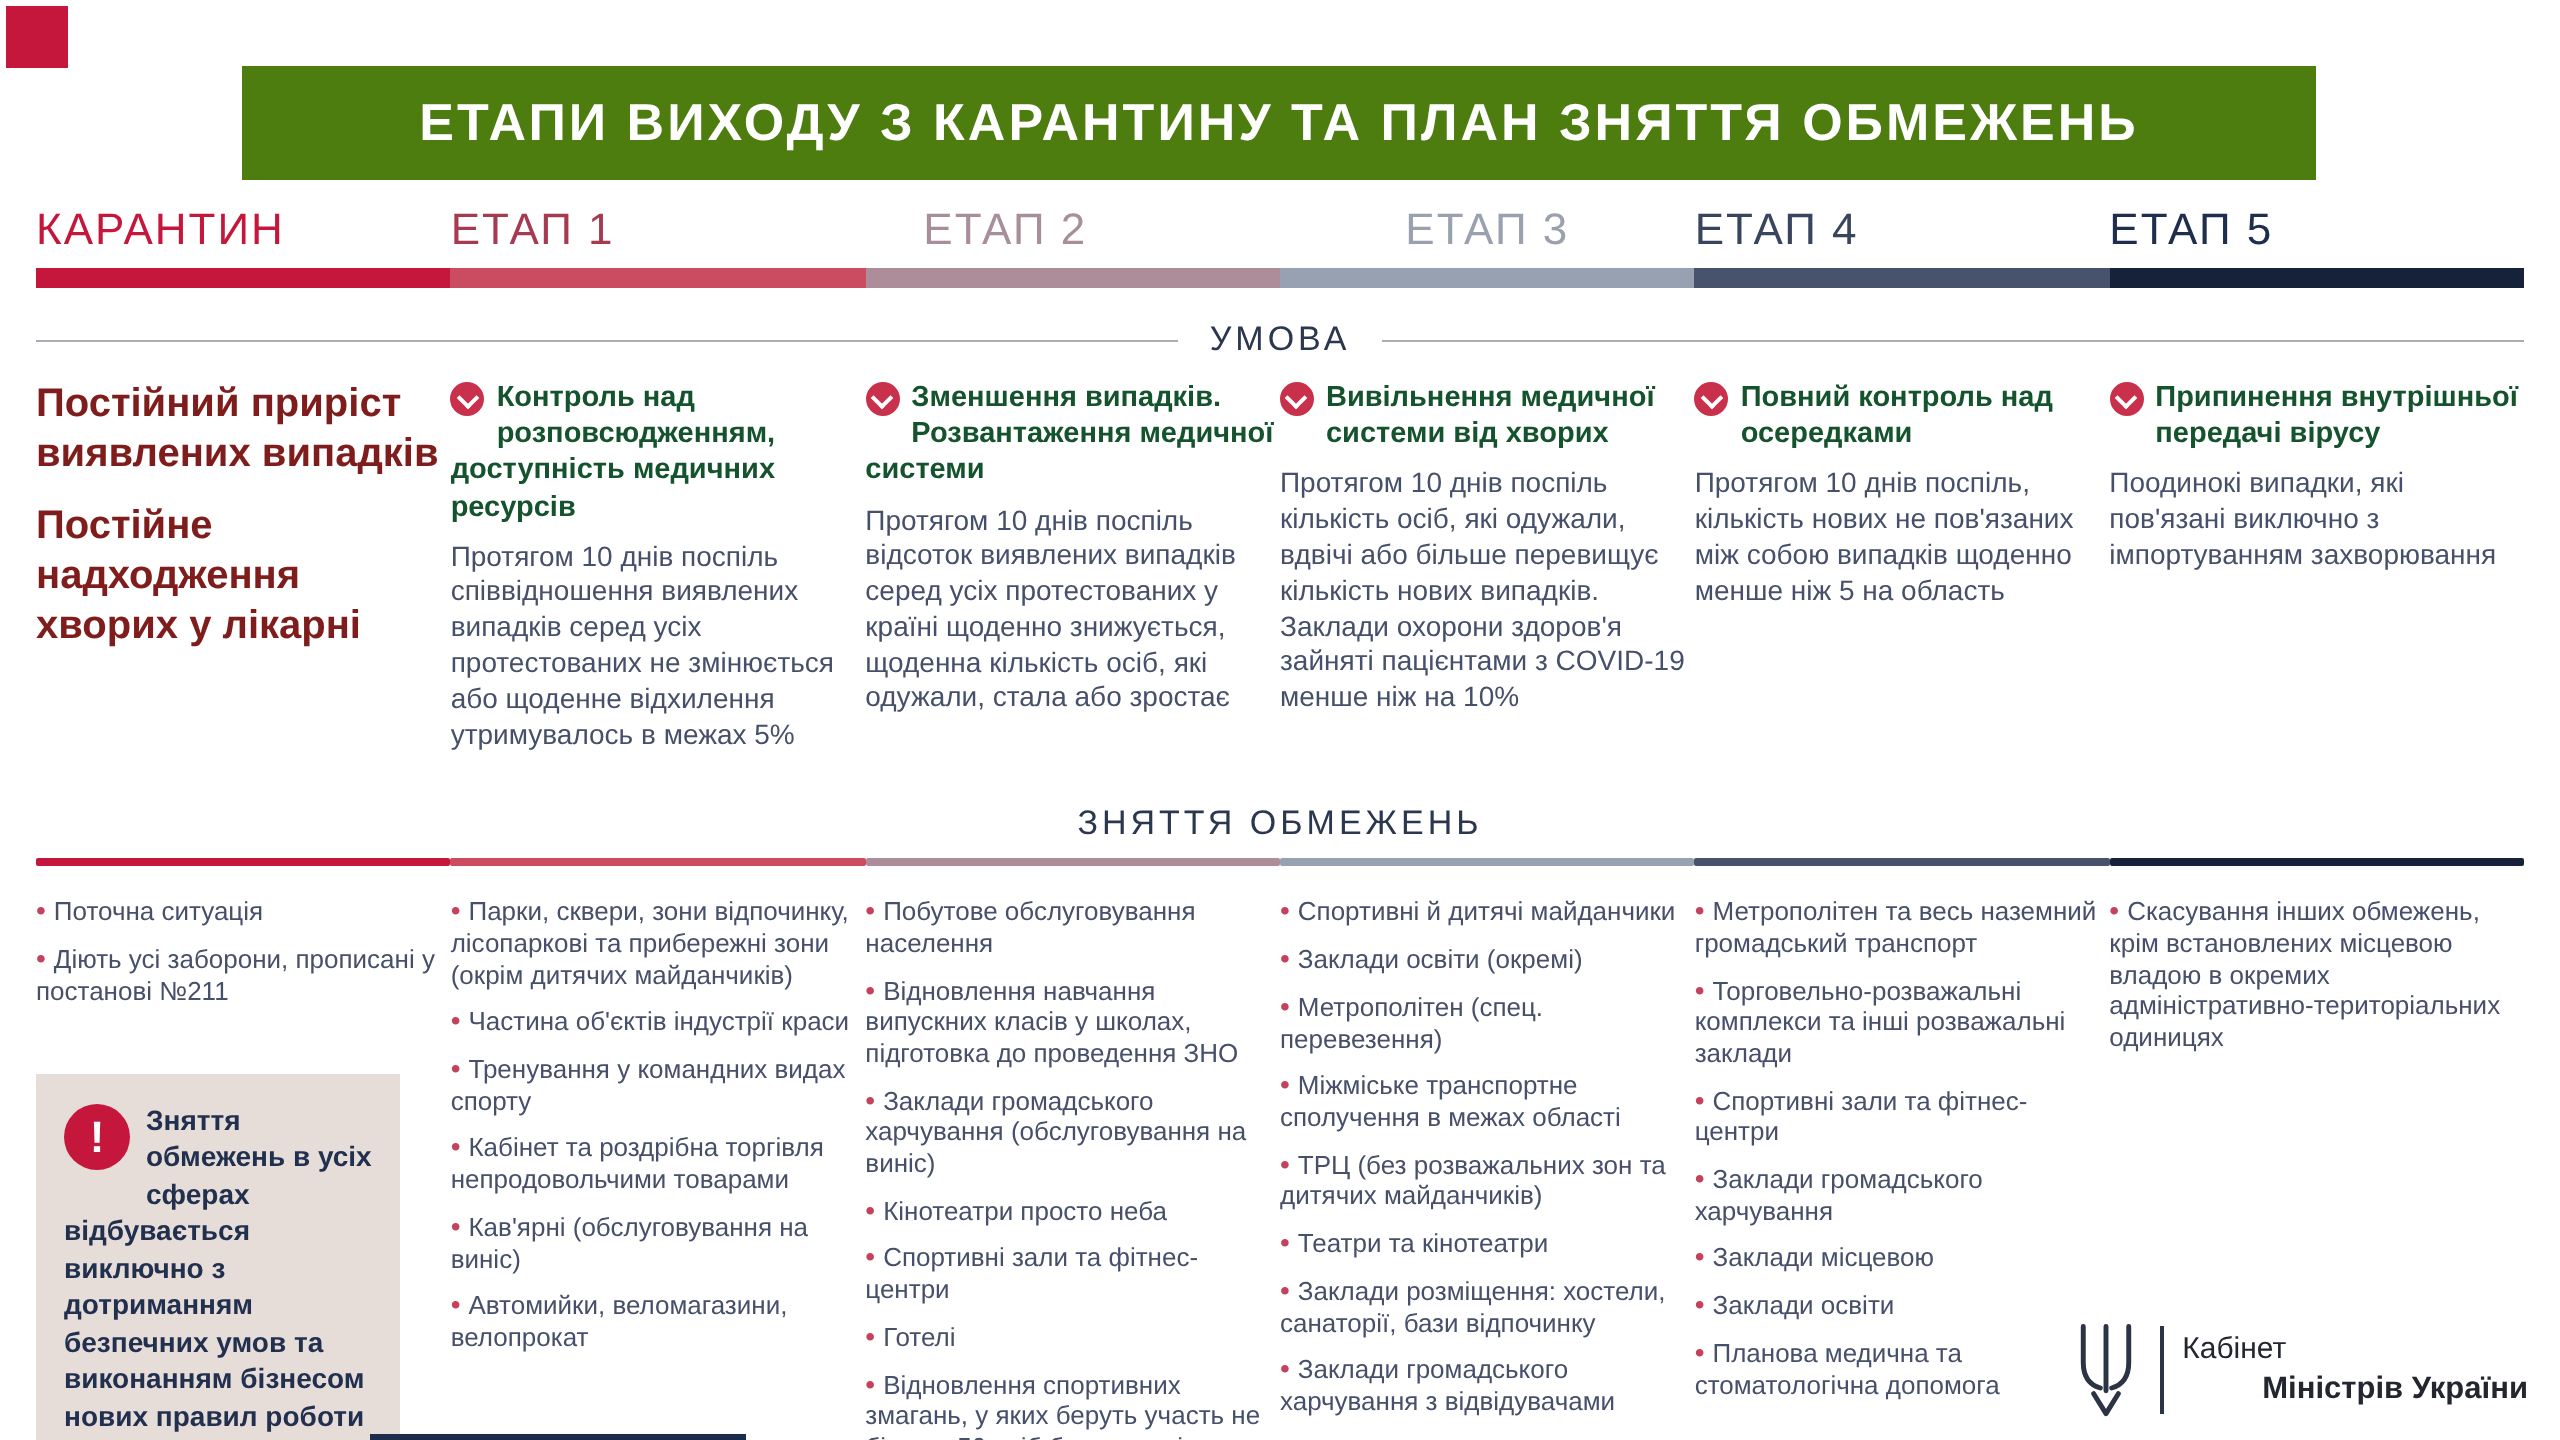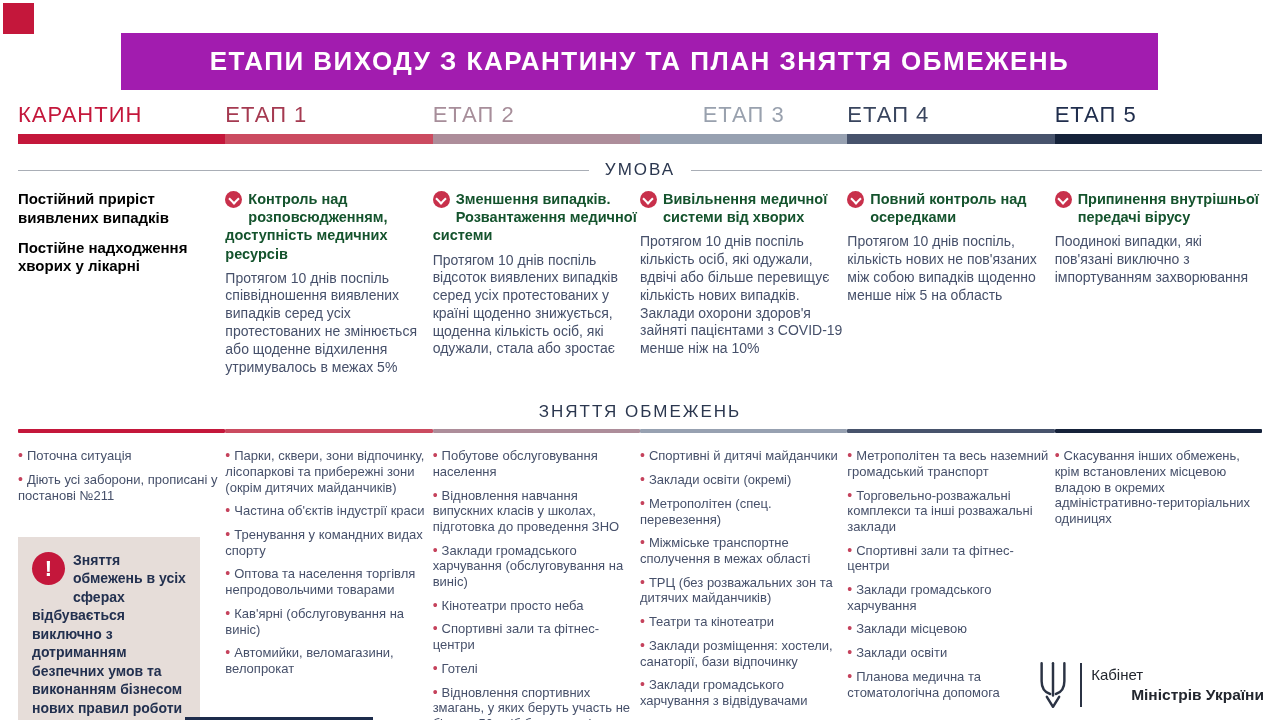--- a/index.html
+++ b/index.html
@@ -26,21 +26,21 @@
   .grid{display:grid;grid-template-columns:repeat(6,1fr);}
 
   .col-label{font-size:22px;letter-spacing:1px;line-height:1.1;white-space:nowrap;}
   .col-bar{height:10px;margin-top:7px;}
 
   .divider{display:flex;align-items:center;margin:16px 0 10px 0;}
   .divider::before,.divider::after{content:"";flex:1;height:1px;background:#A9AEB6;}
   .divider .divider-label{padding:0 16px;font-size:17px;letter-spacing:2px;color:#2B374F;}
 
   .cond-row .cond-cell{min-height:208px;}
-  .cond-bold{font-size:15px;font-weight:700;color:#000000;line-height:1.25;margin-bottom:11px;}
+  .cond-bold{font-size:20px;font-weight:700;color:#7f1d1d;line-height:1.25;margin-bottom:11px;}
   .cond-title{font-size:14.5px;font-weight:700;color:#14532d;line-height:1.25;margin-bottom:7px;}
   .cond-icon{width:17px;height:17px;border-radius:50%;background:#C8304B;float:left;margin:1px 6px 2px 0;position:relative;}
   .cond-icon::after{content:"";position:absolute;left:4.5px;top:4px;width:6px;height:6px;
     border-left:2px solid #fff;border-bottom:2px solid #fff;transform:rotate(-45deg);}
   .cond-text{font-size:14px;color:#46506A;line-height:1.27;}
 
   .lift-label-row{text-align:center;margin:4px 0 7px 0;}
   .lift-label-row .divider-label{font-size:17px;letter-spacing:2px;color:#2B374F;}
   .thin-bar{height:4px;border-radius:1px;}
 
@@ -66,36 +66,36 @@
   .logo-line1{font-size:15px;}
   .logo-line2{font-size:15.5px;font-weight:700;margin-left:40px;}
 </style>
 </head>
 <body>
 
 <div class="page">
 
   <div class="corner-square"></div>
 
-  <div class="title-banner" style="background: #a21caf;">
+  <div class="title-banner" style="background: #4d7c0f;">
     <span>ЕТАПИ ВИХОДУ З КАРАНТИНУ ТА ПЛАН ЗНЯТТЯ ОБМЕЖЕНЬ</span>
   </div>
 
   <div class="content">
     <div class="grid header-row" id="header-row">
         <div class="col-header">
           <div class="col-label" style="color: rgb(196, 23, 59);">КАРАНТИН</div>
           <div class="col-bar" style="background: rgb(196, 23, 59);"></div>
         </div>
         <div class="col-header">
           <div class="col-label" style="color: rgb(165, 58, 81);">ЕТАП 1</div>
           <div class="col-bar" style="background: rgb(203, 75, 96);"></div>
         </div>
         <div class="col-header">
-          <div class="col-label" style="color: rgb(167, 142, 154);">ЕТАП 2</div>
+          <div class="col-label" style="color: rgb(167, 142, 154); margin-left: 29px;">ЕТАП 2</div>
           <div class="col-bar" style="background: rgb(173, 141, 154);"></div>
         </div>
         <div class="col-header">
           <div class="col-label" style="color: rgb(153, 161, 174); text-align: center;">ЕТАП 3</div>
           <div class="col-bar" style="background: rgb(151, 161, 177);"></div>
         </div>
         <div class="col-header">
           <div class="col-label" style="color: rgb(57, 69, 94);">ЕТАП 4</div>
           <div class="col-bar" style="background: rgb(71, 83, 108);"></div>
         </div>
@@ -151,21 +151,21 @@
 
     <div class="grid lists" id="list-row">
         <div class="list-cell">
           <div class="item"><span class="bullet">•</span><span class="item-text">Поточна ситуація</span></div>
           <div class="item"><span class="bullet">•</span><span class="item-text">Діють усі заборони, прописані у постанові №211</span></div>
         </div>
         <div class="list-cell">
           <div class="item"><span class="bullet">•</span><span class="item-text">Парки, сквери, зони відпочинку, лісопаркові та прибережні зони (окрім дитячих майданчиків)</span></div>
           <div class="item"><span class="bullet">•</span><span class="item-text">Частина об'єктів індустрії краси</span></div>
           <div class="item"><span class="bullet">•</span><span class="item-text">Тренування у командних видах спорту</span></div>
-          <div class="item"><span class="bullet">•</span><span class="item-text">Оптова та населення торгівля непродовольчими товарами</span></div>
+          <div class="item"><span class="bullet">•</span><span class="item-text">Кабінет та роздрібна торгівля непродовольчими товарами</span></div>
           <div class="item"><span class="bullet">•</span><span class="item-text">Кав'ярні (обслуговування на виніс)</span></div>
           <div class="item"><span class="bullet">•</span><span class="item-text">Автомийки, веломагазини, велопрокат</span></div>
         </div>
         <div class="list-cell">
           <div class="item"><span class="bullet">•</span><span class="item-text">Побутове обслуговування населення</span></div>
           <div class="item"><span class="bullet">•</span><span class="item-text">Відновлення навчання випускних класів у школах, підготовка до проведення ЗНО</span></div>
           <div class="item"><span class="bullet">•</span><span class="item-text">Заклади громадського харчування (обслуговування на виніс)</span></div>
           <div class="item"><span class="bullet">•</span><span class="item-text">Кінотеатри просто неба</span></div>
           <div class="item"><span class="bullet">•</span><span class="item-text">Спортивні зали та фітнес-центри</span></div>
           <div class="item"><span class="bullet">•</span><span class="item-text">Готелі</span></div>

